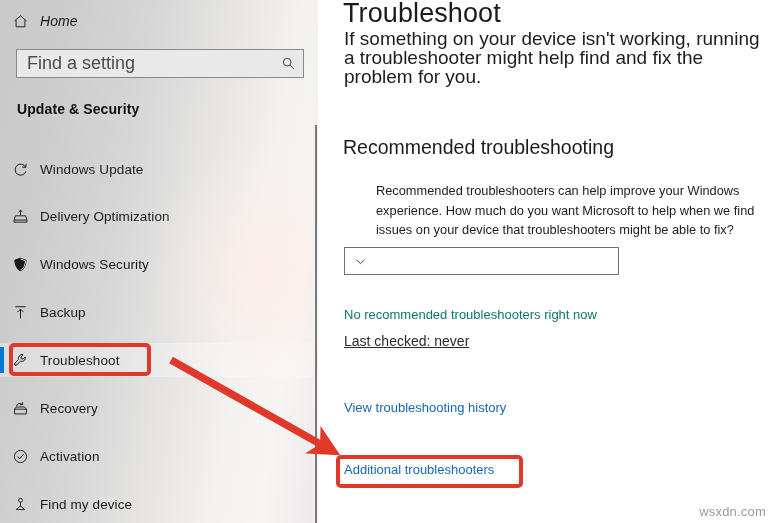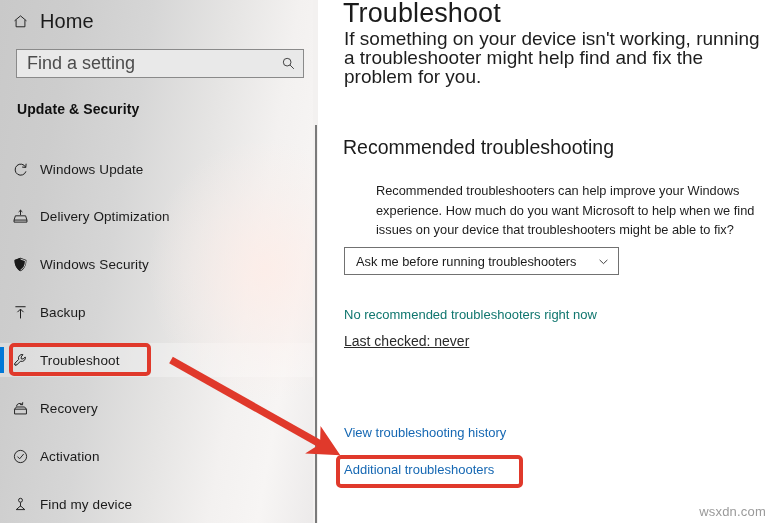--- a/index.html
+++ b/index.html
@@ -62,21 +62,21 @@
     color: #1b1b1b;
   }
   .side-row .lbl {
     font-size: 13.5px;
     letter-spacing: 0.1px;
     color: #1b1b1b;
     white-space: nowrap;
   }
 
   #home-row { top: 4px; }
-  #home-row .lbl { font-size: 20px; }
+  #home-row .lbl { font-size: 14px; font-style: italic; }
 
   
   #search-box {
     position: absolute;
     left: 16px; top: 49px;
     width: 288px; height: 29px;
     background: #e9e9e9;
     border: 1px solid #8a8a8a;
     display: flex;
     align-items: center;
@@ -215,21 +215,21 @@
     text-decoration: underline;
   }
 
   .link {
     position: absolute;
     font-size: 13px;
     color: #1668b3;
     cursor: pointer;
     white-space: nowrap;
   }
-  #link-history { left: 26px; top: 400px; margin-top: 25px; }
+  #link-history { left: 26px; top: 400px; }
   #link-additional { left: 26px; top: 462px; }
 
   
   #anno-layer {
     position: absolute;
     left: 0; top: 0;
     width: 775px; height: 523px;
     pointer-events: none;
   }
   .red-box {
@@ -391,21 +391,20 @@
 
     <div id="page-title">Troubleshoot</div>
 
     <div id="intro-text">If something on your device isn't working, running a troubleshooter might help find and fix the problem for you.</div>
 
     <div id="section-heading">Recommended troubleshooting</div>
 
     <div id="section-desc">Recommended troubleshooters can help improve your Windows experience. How much do you want Microsoft to help when we find issues on your device that troubleshooters might be able to fix?</div>
 
     <div id="dropdown">
-      <span class="dd-text">Ask me before running troubleshooters</span>
       <span class="dd-chev">
         <svg width="13" height="13" viewBox="0 0 16 16" fill="none" stroke="#2b2b2b" stroke-width="1.1">
           <path d="M3.2 6.0 L8 10.6 L12.8 6.0"></path>
         </svg>
       </span>
     </div>
 
     <div id="status-main">No recommended troubleshooters right now</div>
     <div id="status-sub">Last checked: never</div>
 

